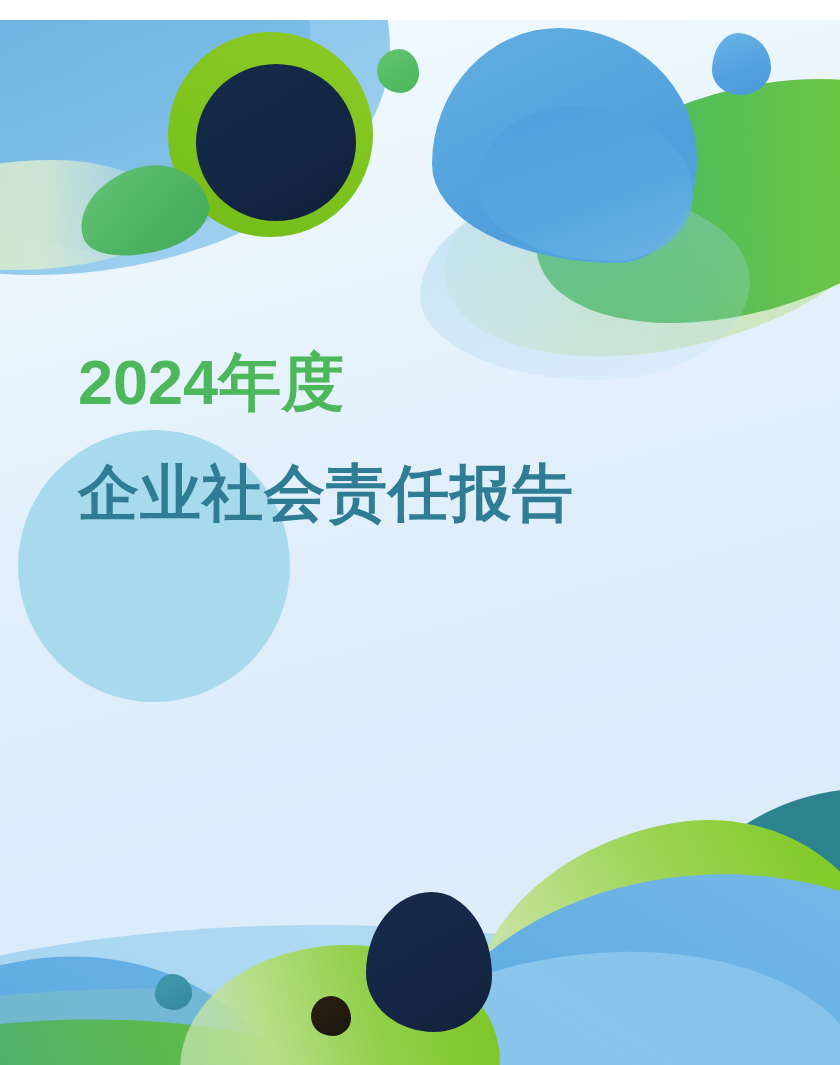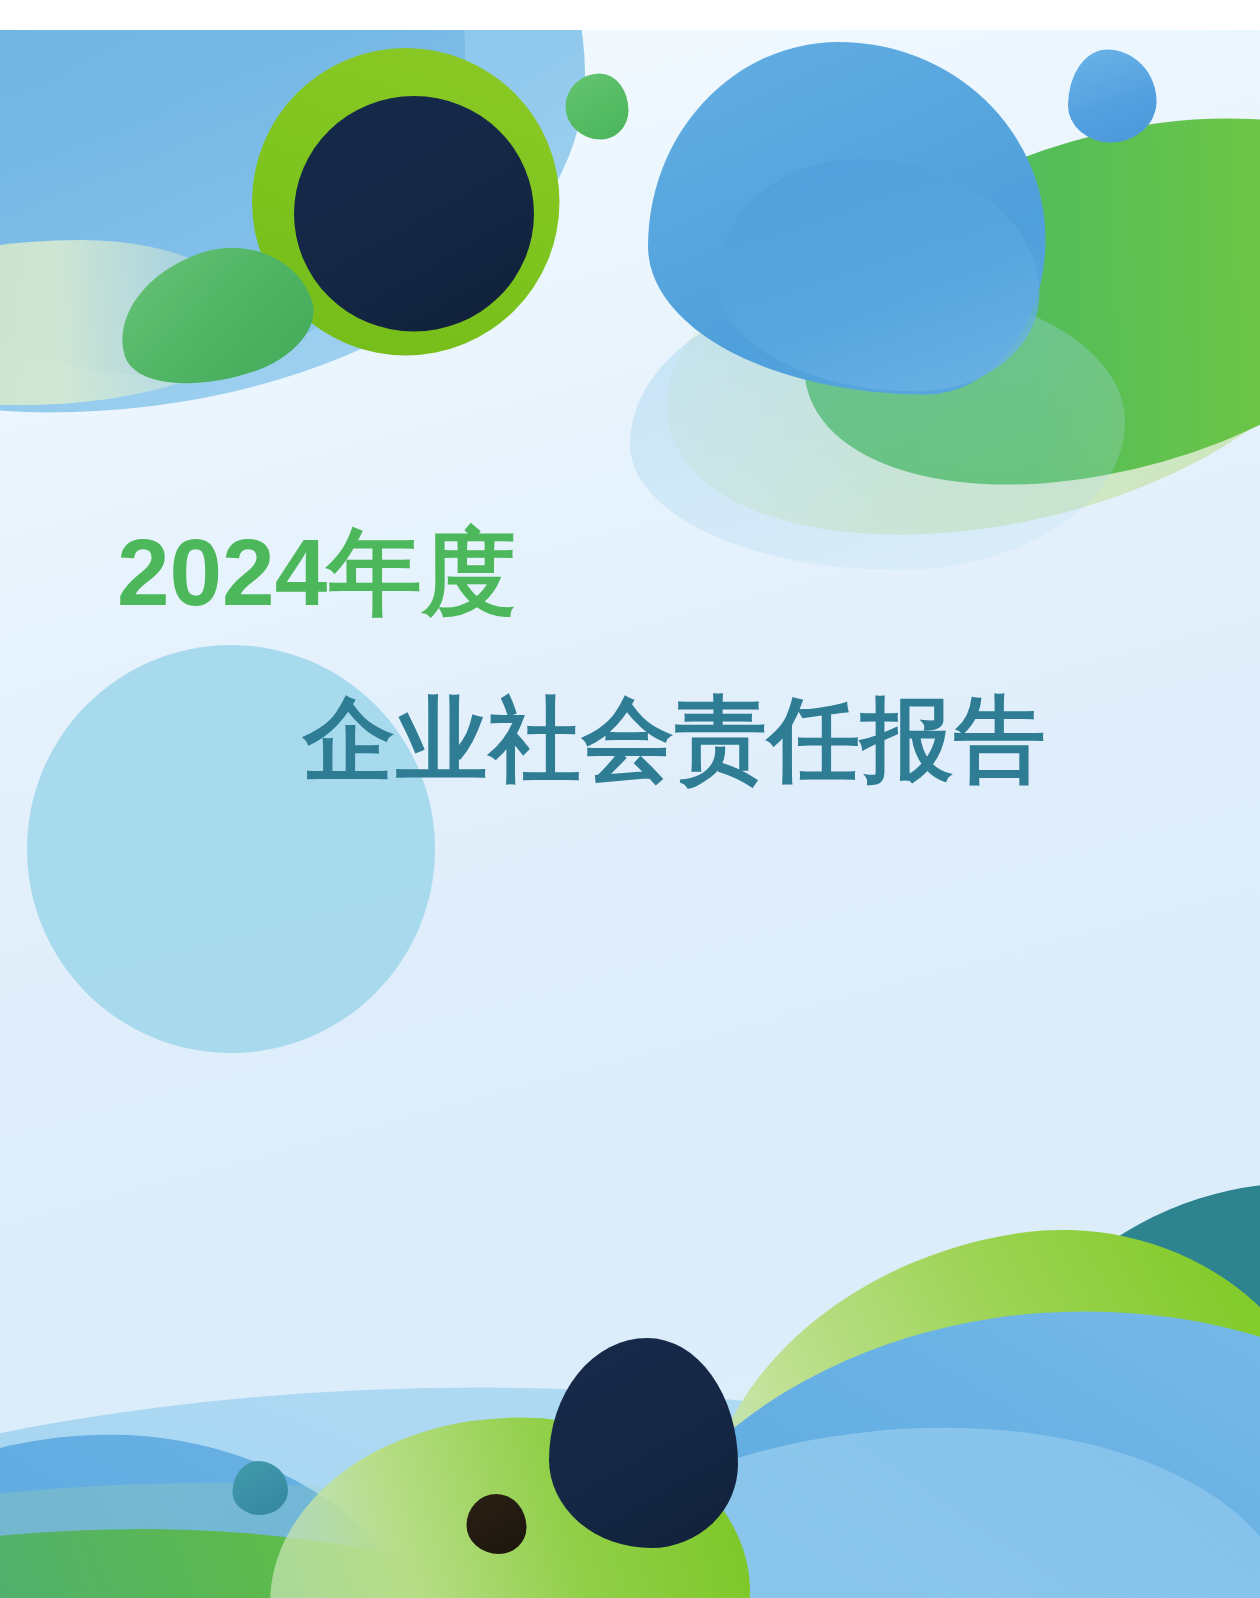--- a/index.html
+++ b/index.html
@@ -333,16 +333,16 @@
   <div class="blob bl-bluehill"></div>
   <div class="blob bl-tealpale"></div>
   <div class="blob bl-tealsweep"></div>
   <div class="blob bm-greenblob"></div>
   <div class="blob bl-tealdot"></div>
   <div class="blob bm-navy"></div>
   <div class="blob bm-browndot"></div>
 
   <div class="title-block">
     <div class="title-year" style="color: rgb(76, 184, 91);">2024年度</div>
-    <div class="title-main" style="color: rgb(46, 125, 148); text-align: right;">企业社会责任报告</div>
+    <div class="title-main" style="color: rgb(46, 125, 148);">企业社会责任报告</div>
   </div>
 
 </div>
 
 </body></html>

